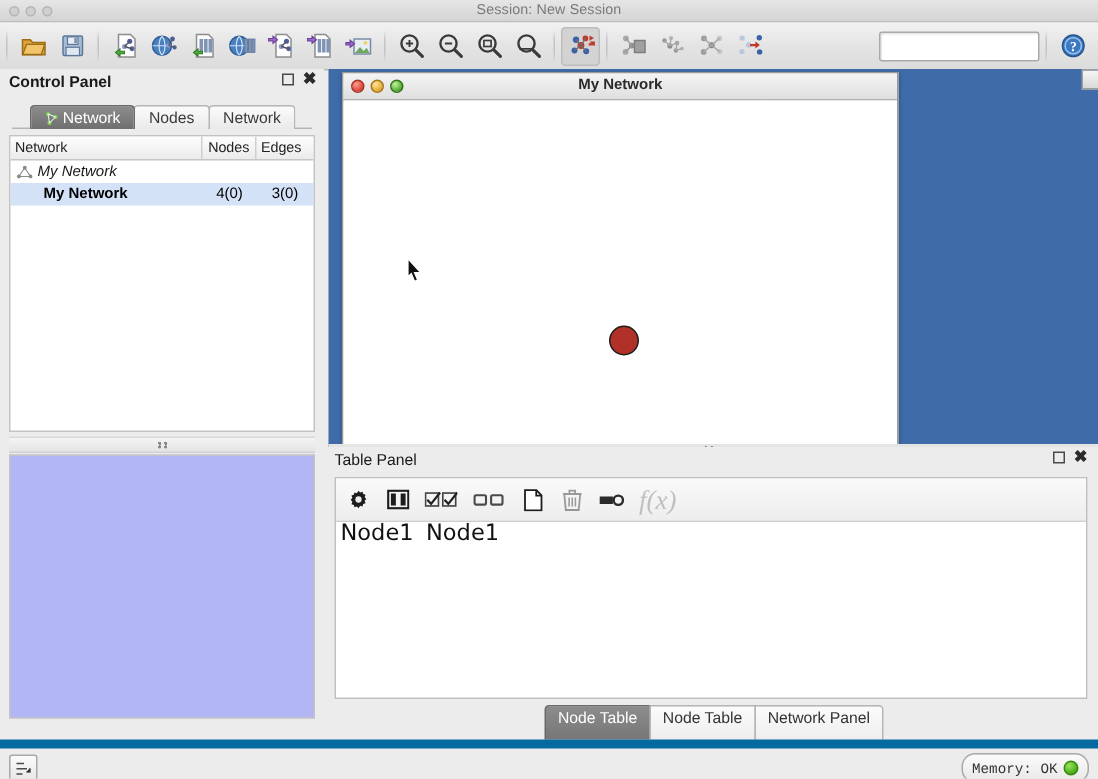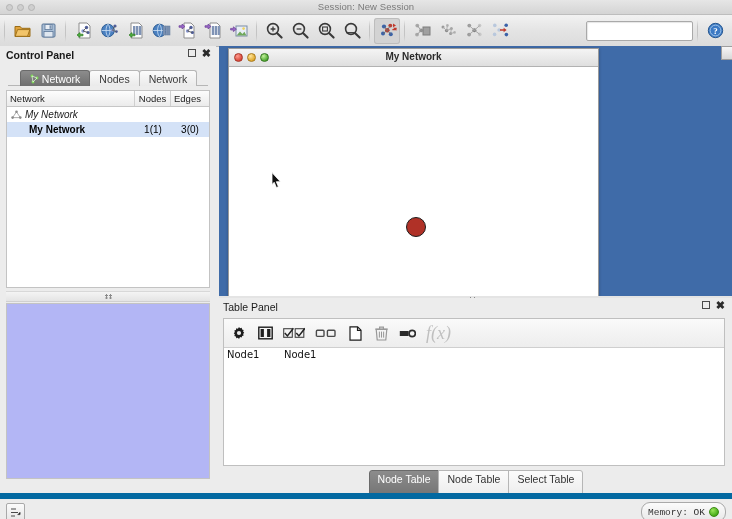--- a/index.html
+++ b/index.html
@@ -316,21 +316,21 @@
   .tbl-th.fill {
     flex: 1; border-right: none; background: #ffffff; border-bottom: 1px solid #ffffff;
   }
   .tbl-row { display: flex; height: 14px; font-size: 10px; }
   .tbl-td {
     box-sizing: border-box;
     line-height: 14px;
     padding-left: 3px;
     color: #111;
     font-family: "DejaVu Sans", sans-serif;
-    font-size: 10px;
+    font-size: 15px;
   }
 
   .tp-tabs {
     position: absolute; left: 0; top: 172px;
     width: 513px;
     display: flex; justify-content: center; align-items: center;
   }
   .tp-tab {
     height: 32px; line-height: 16px;
     padding: 0 8px;
@@ -650,21 +650,21 @@
           <span>My Network</span>
         </div>
         <div class="nr-n"></div>
         <div class="nr-e"></div>
       </div>
 
       <div class="net-row child">
         <div class="nr-name">
           <span>My Network</span>
         </div>
-        <div class="nr-n">1(1)</div>
+        <div class="nr-n">4(0)</div>
         <div class="nr-e">3(0)</div>
       </div>
     </div>
 
     <div class="cp-splitter">
       <span class="grip"></span>
     </div>
     <div class="cp-lower"></div>
   </div>
 
@@ -771,21 +771,21 @@
 
       <div class="tbl-row">
         <div class="tbl-td" style="width:57px">Node1</div>
         <div class="tbl-td" style="width:60px">Node1</div>
       </div>
     </div>
 
     <div class="tp-tabs">
       <div class="tp-tab first sel">Node Table</div>
       <div class="tp-tab">Node Table</div>
-      <div class="tp-tab last">Select Table</div>
+      <div class="tp-tab last">Network Panel</div>
     </div>
   </div>
 
   <div class="statusbar">
     <div class="sb-left">
       <svg width="11" height="11" viewBox="0 0 11 11">
         <path d="M1 2h5M1 5.5h7M1 9h4" stroke="#4a4a4a" stroke-width="1.1"></path>
         <path d="M7.6 7.6l2.4 0 0-2.4" stroke="#4a4a4a" stroke-width="1"></path>
       </svg>
     </div>

